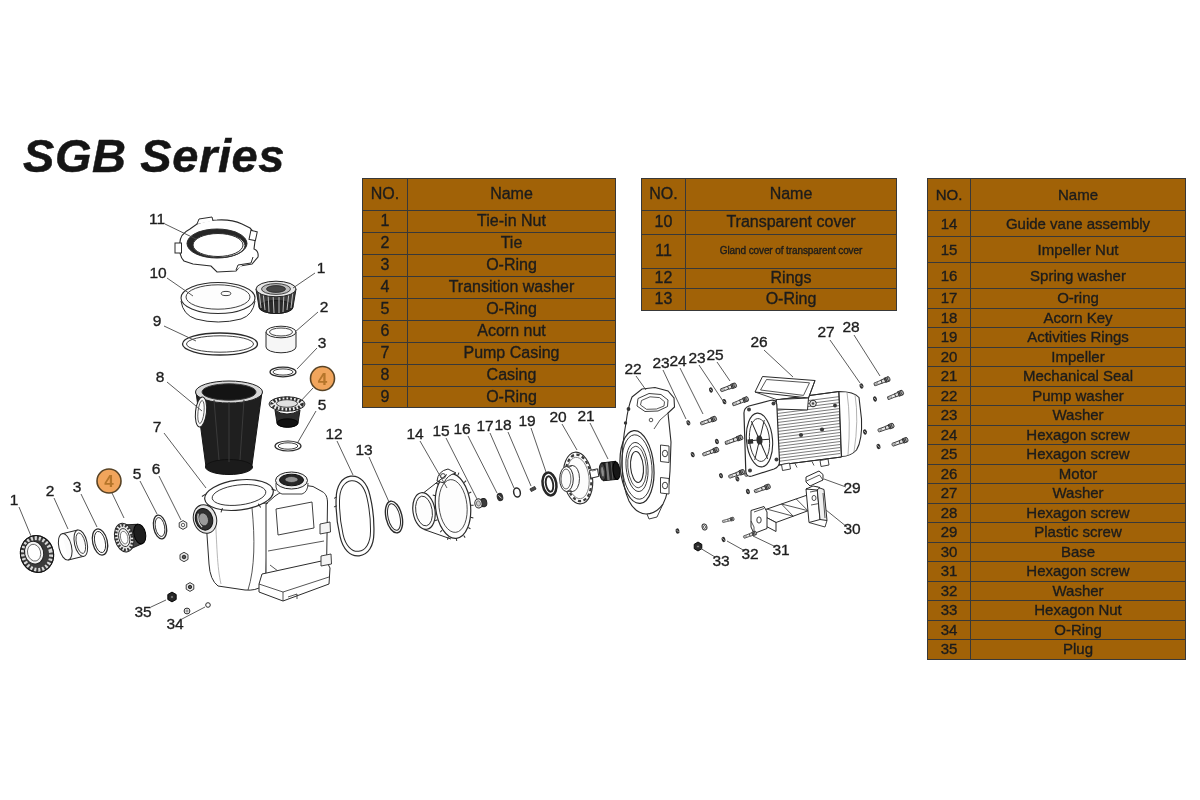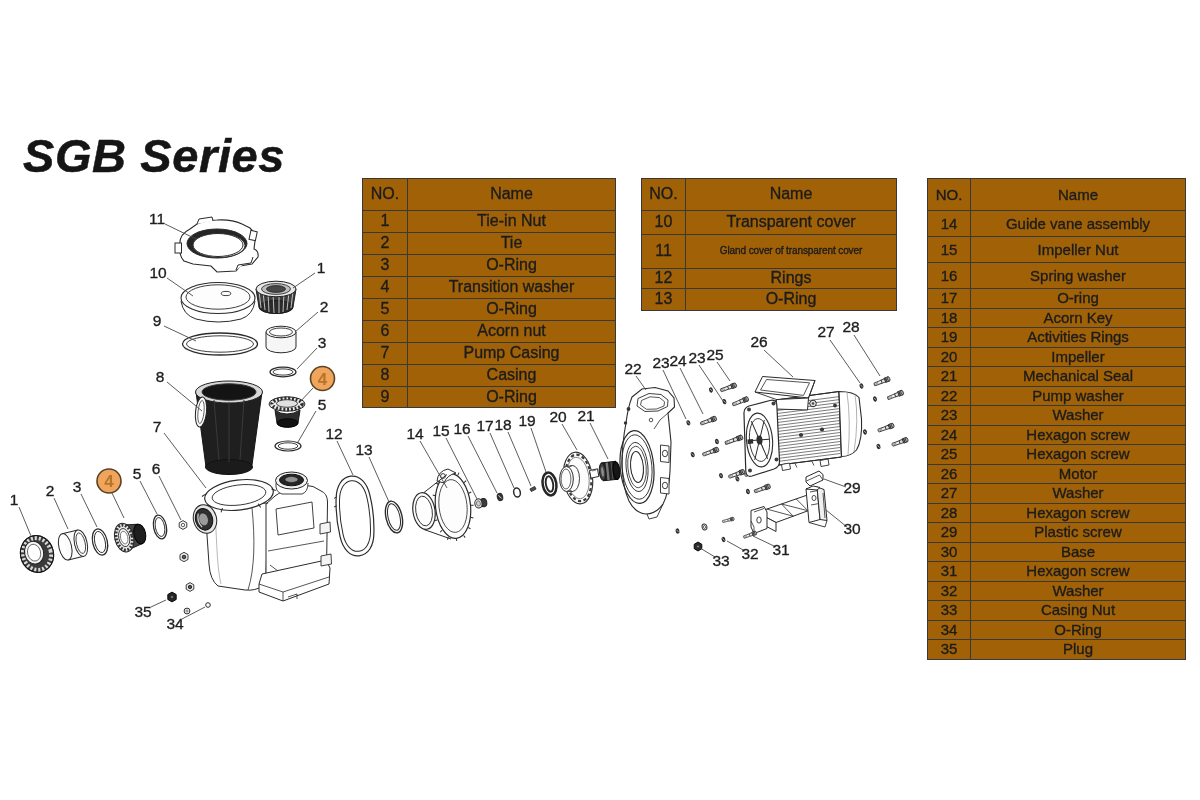--- a/index.html
+++ b/index.html
@@ -659,21 +659,21 @@
  <tr style="height:19.5px">
         <td>31</td>
         <td>Hexagon screw</td>
       </tr>
  <tr style="height:19.5px">
         <td>32</td>
         <td>Washer</td>
       </tr>
  <tr style="height:19.5px">
         <td>33</td>
-        <td>Casing Nut</td>
+        <td>Hexagon Nut</td>
       </tr>
  <tr style="height:19.5px">
         <td>34</td>
         <td>O-Ring</td>
       </tr>
  <tr style="height:19.5px">
         <td>35</td>
         <td>Plug</td>
       </tr>
 </tbody>

